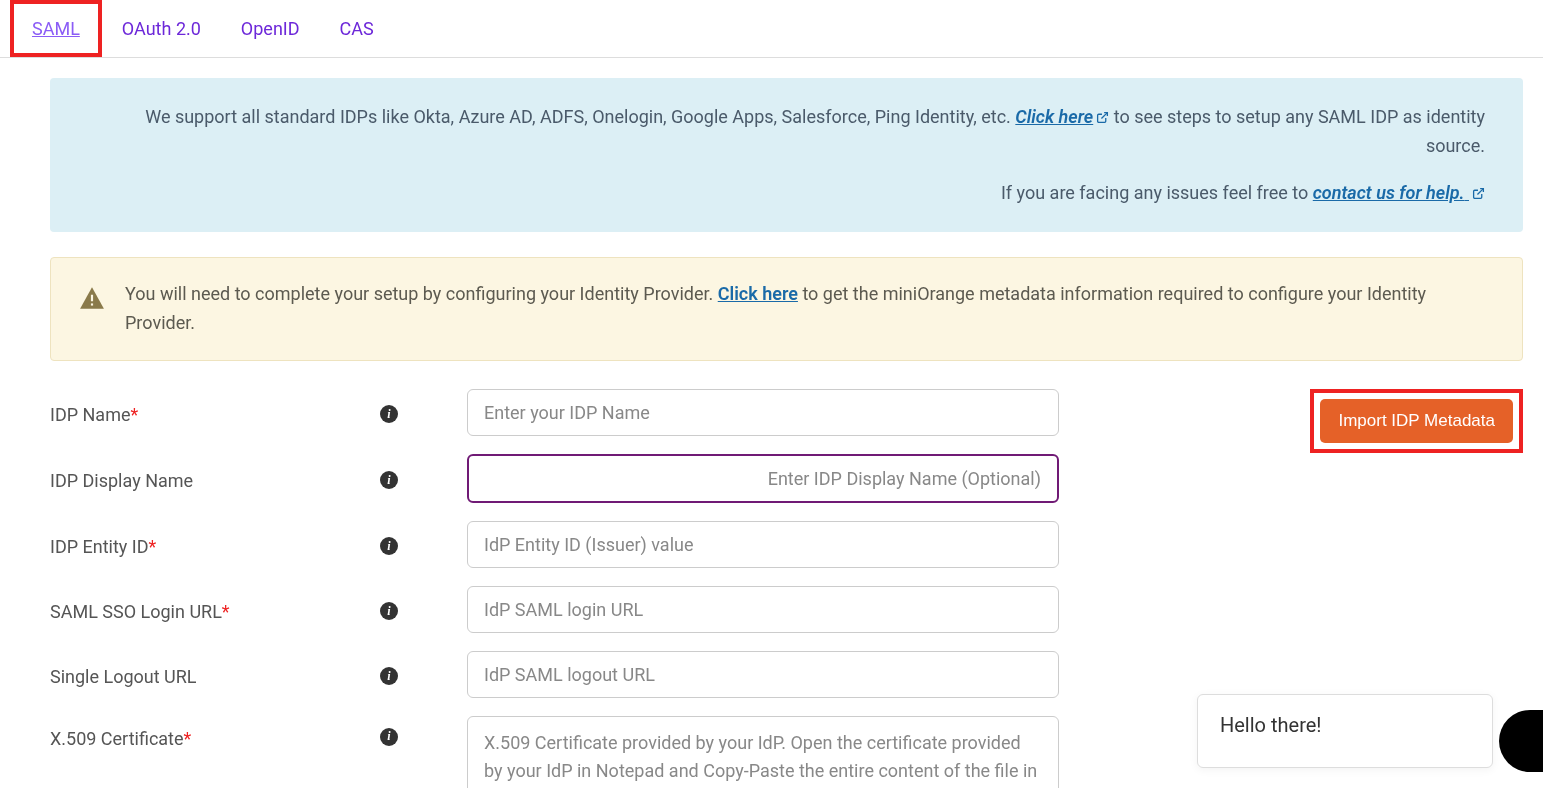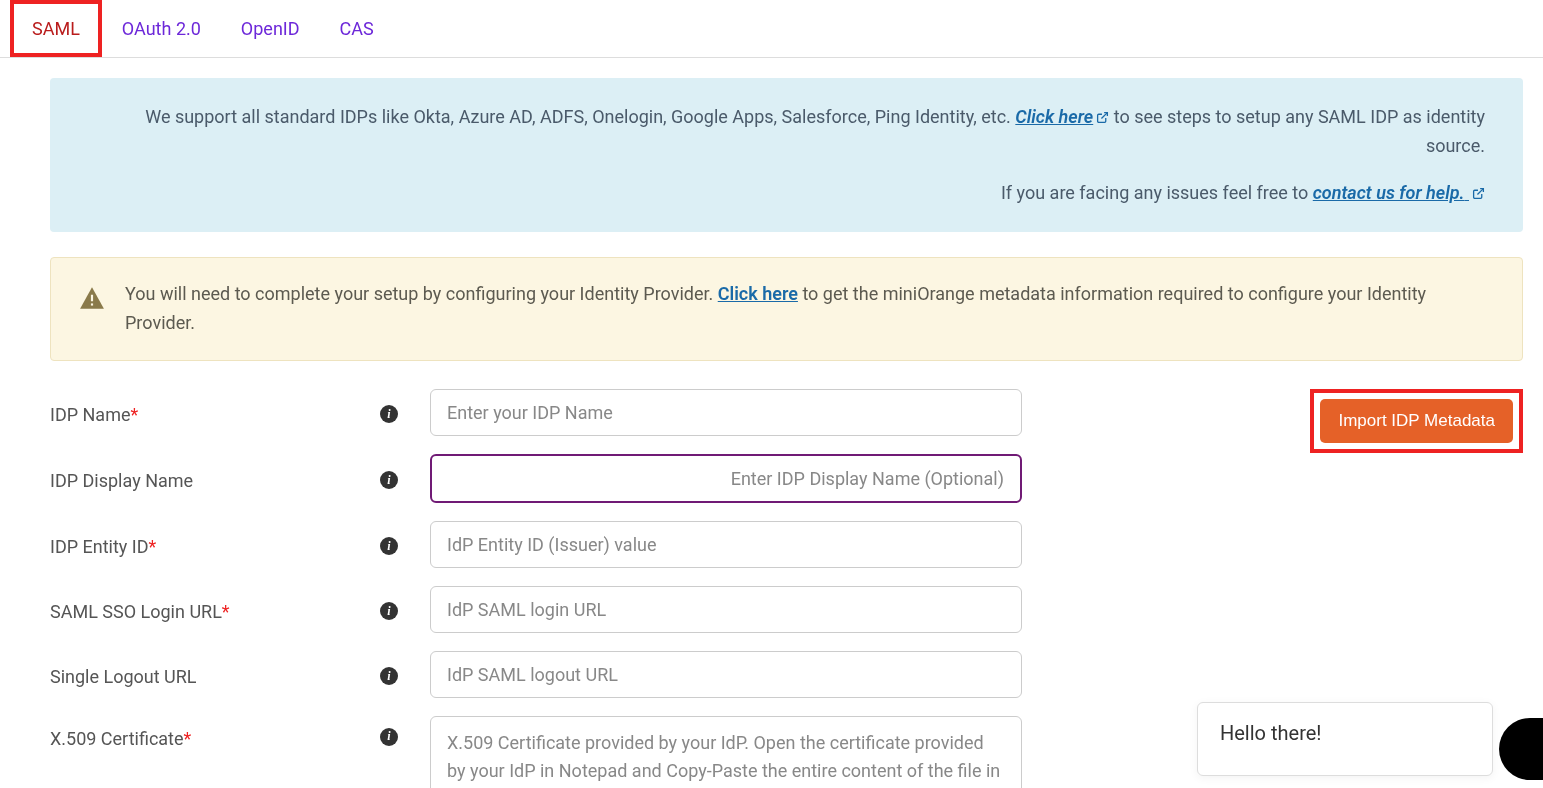--- a/index.html
+++ b/index.html
@@ -1,20 +1,20 @@
 <!DOCTYPE html>
 <html><head>
 <meta charset="utf-8">
 <style>
   * { box-sizing: border-box; margin: 0; padding: 0; }
   body { font-family: -apple-system, BlinkMacSystemFont, "Segoe UI", Roboto, Arial, sans-serif; background: #fff; color: #555; width: 1543px; }
   
   .tabs { display: flex; border-bottom: 1px solid #ddd; padding-left: 10px; }
   .tab { padding: 18px 20px; font-size: 18px; color: #6d28d9; cursor: pointer; }
-  .tab.active { color: #b91c1c; }
+  .tab.active { color: #8b5cf6; text-decoration: underline; }
   
   .highlight-box-red { border: 4px solid #e22; }
   .tabs .highlight-box-red { padding: 0; }
   .tabs .highlight-box-red .tab { padding: 14px 18px; }
 
   .content { padding: 20px 20px 0 50px; }
 
   .info-box { background: #dceff5; border-radius: 4px; padding: 25px 38px; margin-bottom: 25px; font-size: 18px; line-height: 1.6; color: #4a5a6a; text-align: right; }
   .info-box p { margin-bottom: 18px; }
   .info-box p:last-child { margin-bottom: 0; }
@@ -24,40 +24,40 @@
   .warn-box { background: #fcf6e2; border: 1px solid #eee3bf; border-radius: 4px; padding: 22px 30px 22px 74px; margin-bottom: 28px; font-size: 18px; line-height: 1.6; color: #5c5a50; position: relative; }
   .warn-box .warn-icon { position: absolute; left: 28px; top: 28px; }
   .warn-box a { color: #1a6aa8; text-decoration: underline; font-weight: 600; }
 
   .form-wrap { position: relative; }
   .form-row { display: flex; align-items: center; margin-bottom: 18px; }
   .form-row .label { width: 330px; font-size: 18px; color: #555; padding-top: 4px; }
   .req { color: #e22; }
   .info-col { width: 50px; display: flex; justify-content: flex-start; padding-top: 4px; }
   .info-icon { width: 18px; height: 18px; background: #333; border-radius: 50%; color: #fff; font-size: 12px; font-weight: bold; font-style: italic; display: inline-flex; align-items: center; justify-content: center; cursor: help; font-family: Georgia, serif; }
-  .input-col { width: 592px; }
+  .input-col { width: 592px; margin-left: 37px; }
   .input-col input, .input-col textarea { width: 100%; padding: 12px 16px; font-size: 18px; border: 1px solid #ccc; border-radius: 6px; background: #fff; color: #333; font-family: inherit; }
   .input-col input::placeholder, .input-col textarea::placeholder { color: #888; }
   .input-col input.focused { border: 2px solid #701a75; outline: none; text-align: right; }
   .input-col textarea { resize: vertical; line-height: 1.55; }
 
   .form-row.top-align { align-items: flex-start; }
   .form-row.top-align .label { padding-top: 12px; }
   .form-row.top-align .info-col { padding-top: 12px; }
 
   .import-wrap { position: absolute; top: 0; right: 0; border: 4px solid #e22; padding: 6px; }
   .import-btn { background: #e56128; color: #fff; border: none; padding: 12px 18px; font-size: 17px; border-radius: 5px; cursor: pointer; }
 
   .chat-bubble { position: absolute; right: 50px; bottom: 8px; background: #fff; border: 1px solid #ddd; border-radius: 6px; padding: 18px 22px; width: 296px; box-shadow: 0 2px 10px rgba(0,0,0,0.05); }
   .chat-bubble .greet { font-size: 20px; color: #333; margin-bottom: 12px; }
   .chat-bubble .msg { font-size: 18px; color: #333; }
 
   .chat-btn { position: absolute; right: 0; bottom: 4px; width: 44px; height: 62px; background: #000; border-top-left-radius: 32px; border-bottom-left-radius: 32px; }
   
-  .chat-nav { position: absolute; right: 0; bottom: 4px; display:flex; align-items:center; }
+  .chat-nav { position: absolute; right: 0; bottom: 12px; display:flex; align-items:center; }
   .chat-nav .chev { color: #bbb; font-size: 30px; padding: 0 4px; cursor:pointer; }
   
   .page-outer { position: relative; height: 788px; overflow: hidden; }
 </style>
 </head>
 <body>
 
 <div class="page-outer">
 
 <div class="tabs">

